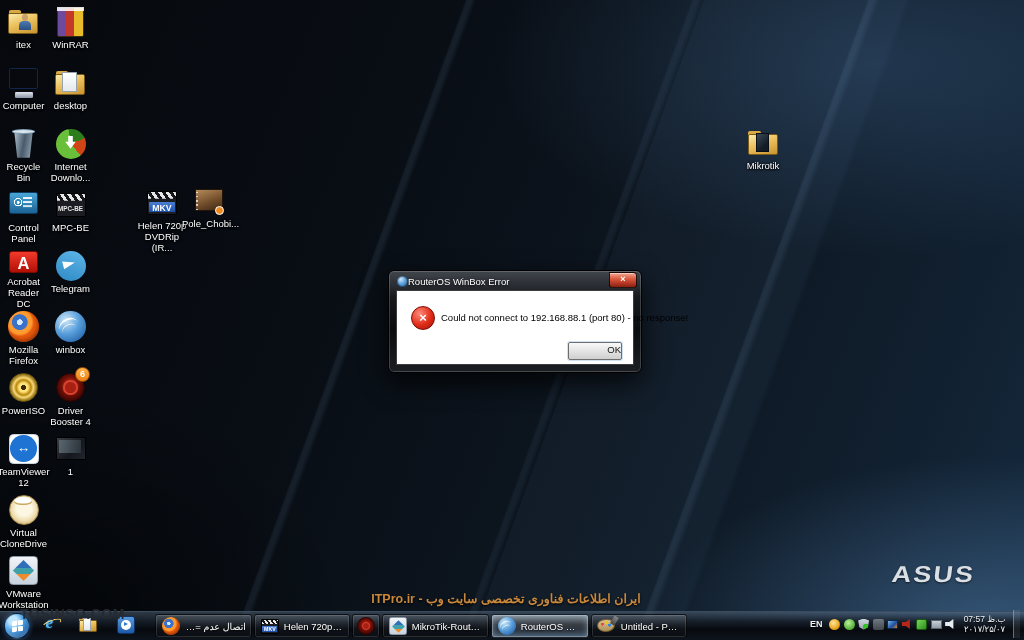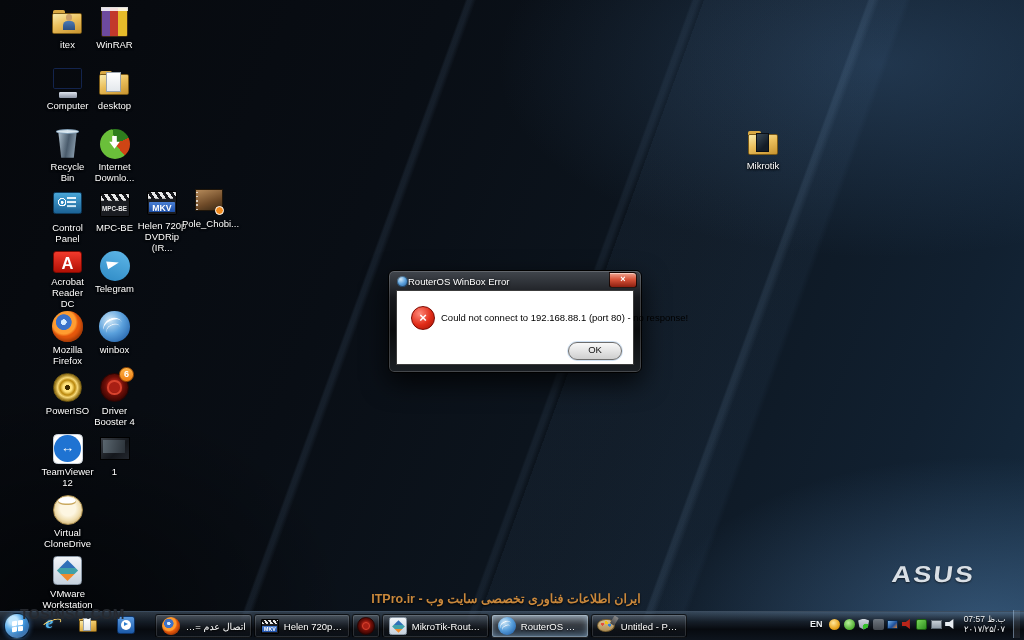--- a/index.html
+++ b/index.html
@@ -13,21 +13,21 @@
   #screen::before{content:"";position:absolute;inset:0;pointer-events:none;background:
       linear-gradient(110deg, transparent 0 37%, rgba(130,170,215,.10) 37.2% 37.5%, transparent 37.9%),
       linear-gradient(110deg, transparent 0 55%, rgba(130,170,215,.08) 55.2% 55.5%, transparent 55.9%),
       linear-gradient(110deg, transparent 0 69%, rgba(150,190,230,.10) 69.2% 69.5%, transparent 70%),
       linear-gradient(110deg, transparent 0 56%, rgba(90,130,175,.07) 56% 72%, transparent 72.5%);}
   
   .cell{width:47px;display:flex;flex-direction:column;align-items:center;cursor:default;}
   .lbl{margin-top:2px;font-size:9.5px;line-height:1.15;color:#fff;text-align:center;
        text-shadow:0 1px 2px #000,0 0 3px #000;max-width:54px;}
   #left-grid{position:absolute;left:0;top:5px;display:grid;grid-template-columns:47px 47px;
-       grid-template-rows:repeat(10,61px);grid-auto-flow:column;z-index:3;padding-left:44px;}
+       grid-template-rows:repeat(10,61px);grid-auto-flow:column;z-index:3;}
   .abs-cell{position:absolute;z-index:3;}
   
   .ic{display:block;position:relative;width:2.2em;height:2.2em;font-size:15px;}
   .ic.sm{font-size:9px;}
   .ic::before,.ic::after,.ic i{content:"";position:absolute;box-sizing:border-box;}
   .ic i{display:block;}
   
   .i-folder::before{left:.1em;top:.3em;width:.85em;height:.32em;background:#d9a943;border-radius:.12em .12em 0 0;}
   .i-folder::after{left:.08em;top:.52em;width:2em;height:1.4em;border-radius:.12em;
      background:linear-gradient(160deg,#f9ecae,#ecc15e 45%,#c8942f);border:.07em solid #7a5a18;}
@@ -146,23 +146,23 @@
   #dialog .title{font-size:9.5px;color:#fff;text-shadow:0 1px 3px #000;white-space:nowrap;}
   #close-btn{position:absolute;top:1px;right:4px;width:26px;height:14px;border-radius:0 4px 3px 3px;
      background:linear-gradient(#f2a793,#d9543a 45%,#8c1f10);border:1px solid rgba(0,0,0,.85);
      color:#fff;font-size:9px;font-weight:700;line-height:12px;text-align:center;cursor:pointer;
      box-shadow:inset 0 1px 0 rgba(255,255,255,.45);}
   #dialog .client{position:absolute;left:7px;right:7px;top:19px;bottom:7px;background:#fff;border:1px solid #3c3c3c;}
   #err-icon{position:absolute;left:14px;top:15px;width:22px;height:22px;border-radius:50%;
      background:radial-gradient(circle at 35% 30%,#ff8a7a,#e02b17 55%,#9c1406);border:1px solid #7d0a02;
      color:#fff;font-weight:700;font-size:13px;line-height:21px;text-align:center;}
   #err-msg{position:absolute;left:44px;top:21px;right:4px;font-size:9.5px;color:#000;white-space:nowrap;}
-  #ok-btn{position:absolute;right:11px;bottom:4px;width:52px;height:16px;border-radius:9px;
+  #ok-btn{position:absolute;right:11px;bottom:4px;width:52px;height:16px;border-radius:2px;
      background:linear-gradient(#f9f9f9,#e4e4e4 50%,#cfcfcf);border:1px solid #6e6e6e;
-     font-size:9.5px;text-align:center;line-height:14px;color:#111;cursor:pointer;
+     font-size:9.5px;text-align:right;line-height:14px;color:#111;cursor:pointer;
      box-shadow:0 0 0 1px rgba(120,170,220,.35);}
   
   #taskbar{position:absolute;left:0;right:0;bottom:0;height:28px;z-index:30;
      background:linear-gradient(180deg,rgba(96,118,140,.45),rgba(22,30,40,.92) 34%,#070a0f 62%,#0d141d);
      border-top:1px solid rgba(130,160,195,.4);}
   #start-orb{position:absolute;left:4px;top:1px;width:26px;height:26px;cursor:pointer;}
   #start-orb::before{content:"";position:absolute;inset:0;border-radius:50%;border:1px solid rgba(0,0,0,.6);
      background:radial-gradient(circle at 35% 28%,#bfe6ff 0 18%,#4aa3e8 42%,#14579e 72%,#093058 96%);
      box-shadow:inset 0 -3px 5px rgba(255,255,255,.28),0 0 5px rgba(80,160,255,.45);box-sizing:border-box;}
   #start-orb::after{content:"";position:absolute;left:8px;top:8px;width:4.5px;height:4.5px;background:#fff;border-radius:1px;

